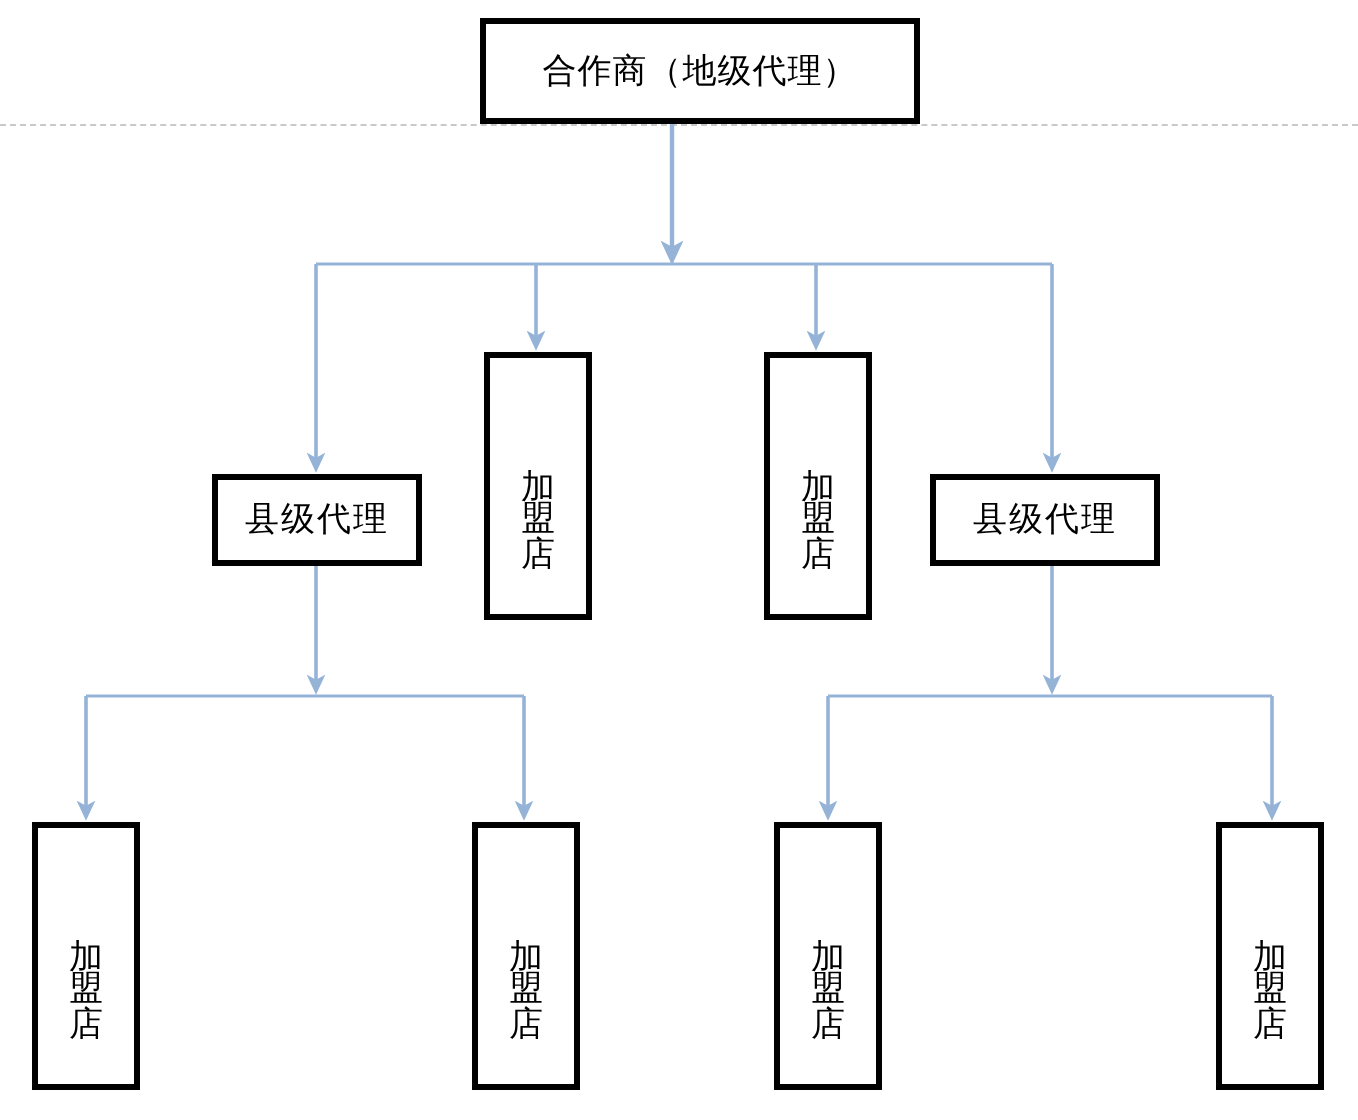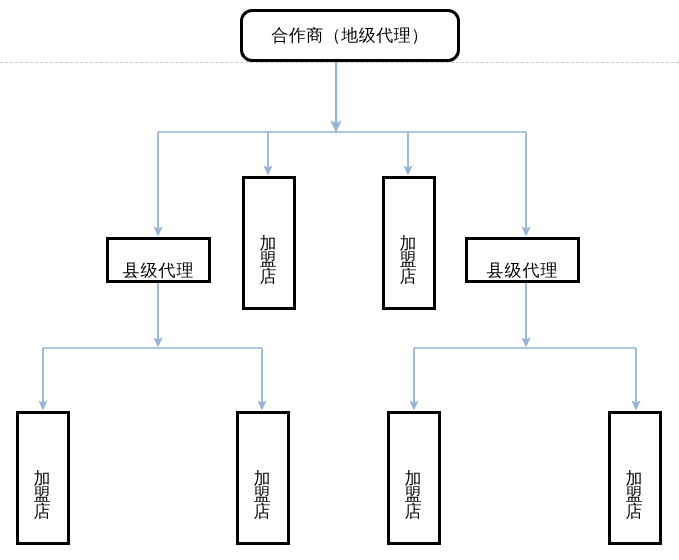--- a/index.html
+++ b/index.html
@@ -43,27 +43,25 @@
     display: flex;
     align-items: center;
     justify-content: center;
     color: #000000;
   }
   .node-horizontal {
     font-size: 17px;
     letter-spacing: 1px;
     line-height: 1.2;
     white-space: nowrap;
-    align-items: flex-end;
   }
   .node-root {
     font-size: 17px;
     letter-spacing: 0.5px;
     white-space: nowrap;
-    border-radius: 12px;
   }
   .node-vertical {
     writing-mode: vertical-rl;
     text-orientation: upright;
     font-size: 17px;
     letter-spacing: 16px;
     text-indent: 0;
     padding-top: 4px;
   }
   .node-vertical .vtext {

